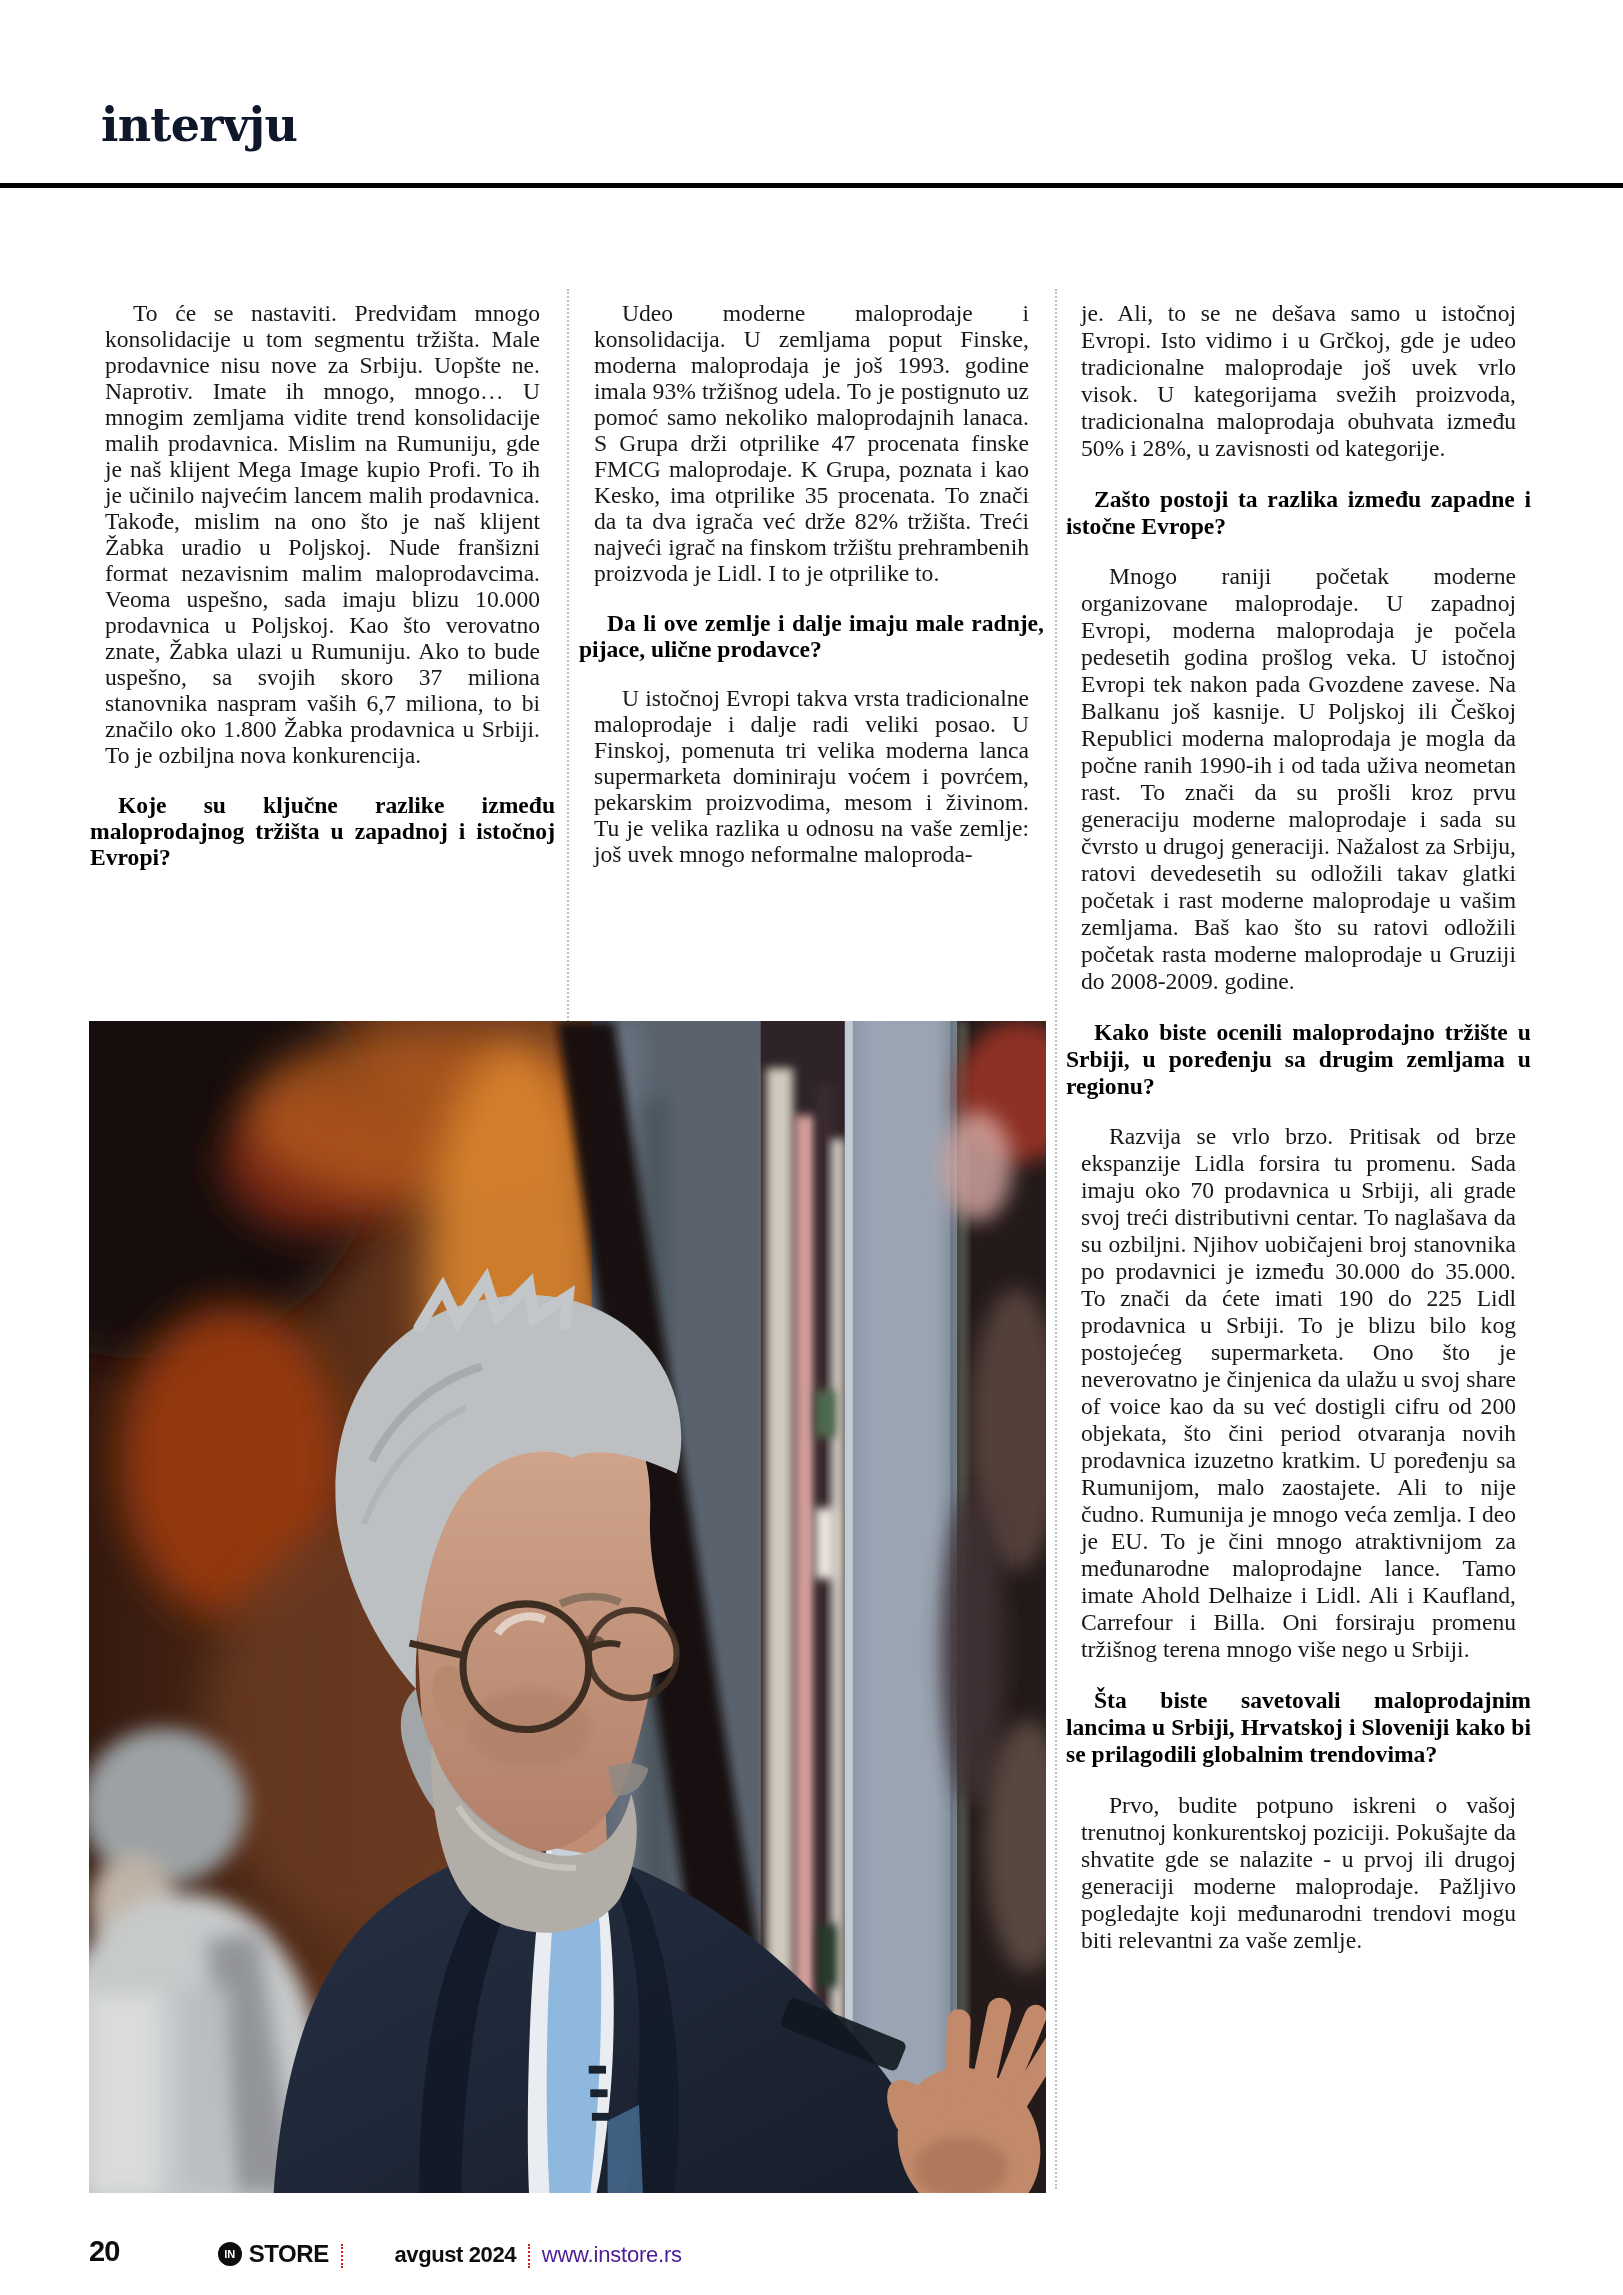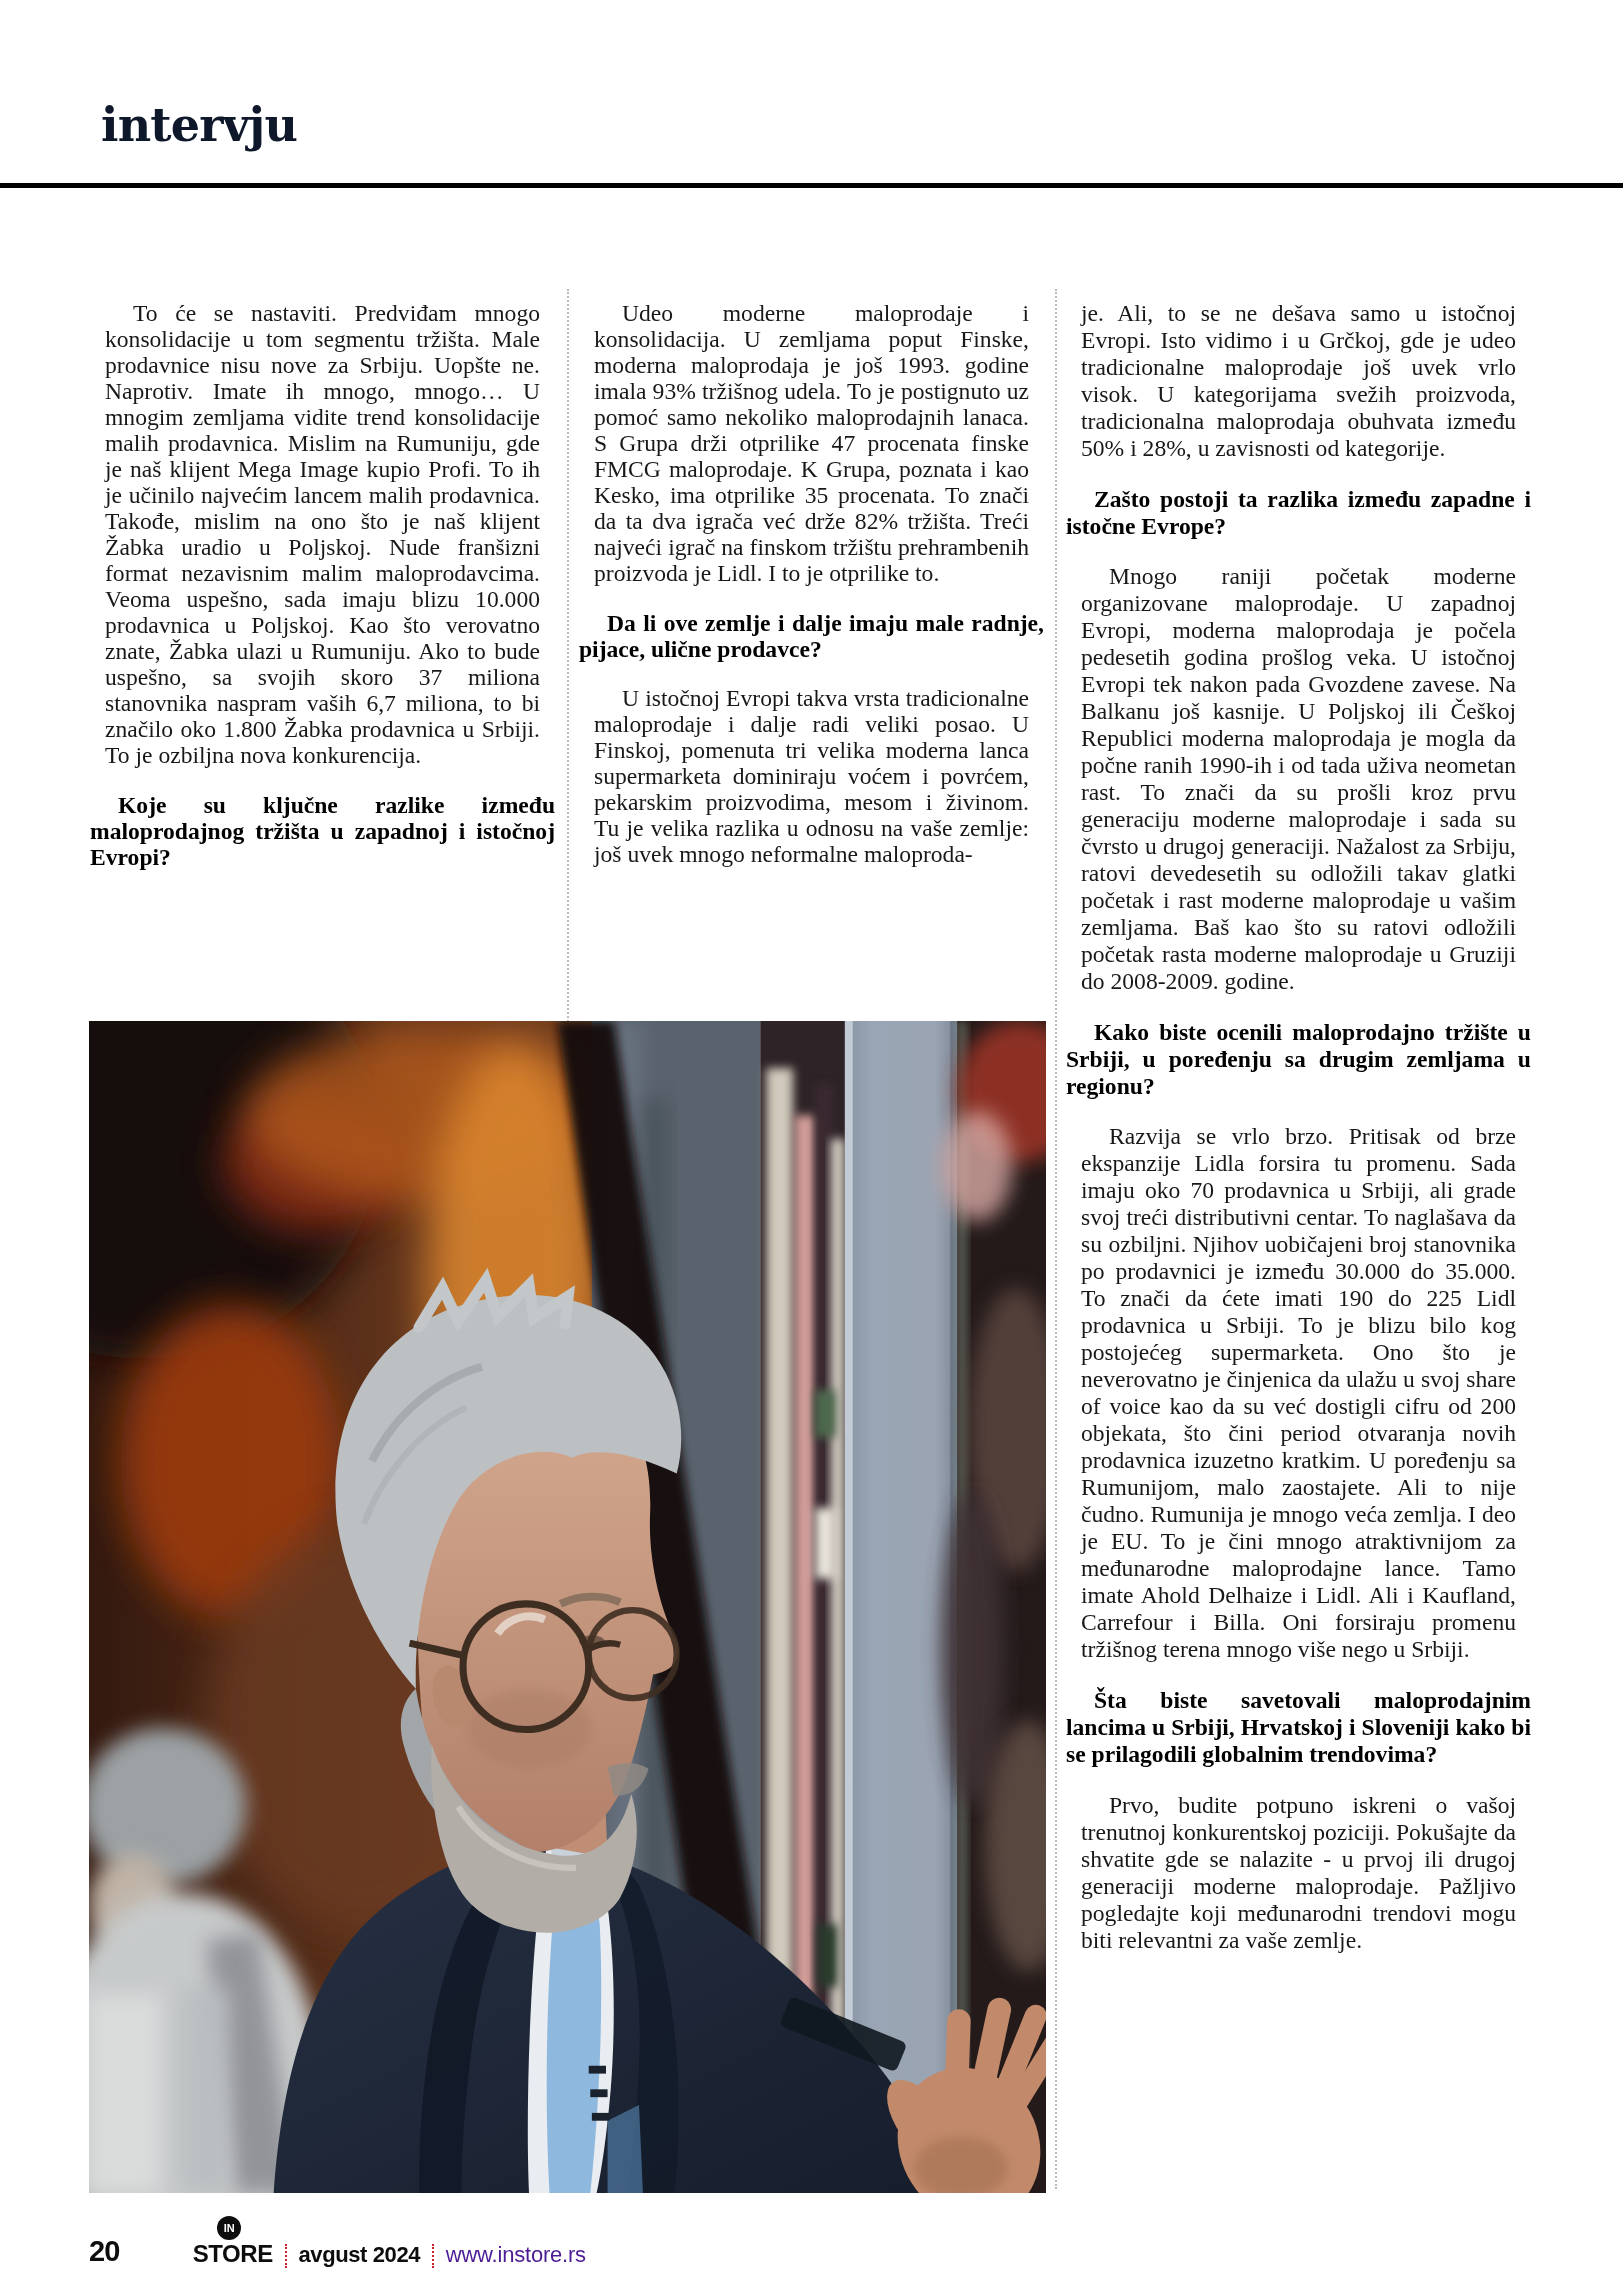--- a/index.html
+++ b/index.html
@@ -23,27 +23,27 @@
   .sep1{left:567px;} .sep2{left:1055px;}
 
   
   .photo{position:absolute;left:89px;top:1021px;width:957px;height:1172px;margin:0;z-index:2;}
   .photo svg{display:block;width:100%;height:100%;}
 
   
   .footer{position:absolute;left:89px;top:2232px;height:36px;display:flex;align-items:flex-end;
     font-family:"Liberation Sans",sans-serif;color:#0d0d0d;z-index:3;}
   .page-num{font-size:29px;font-weight:bold;letter-spacing:-0.8px;}
-  .brand{margin-left:66px;display:flex;align-items:center;flex-direction:column;}
+  .brand{margin-left:98px;display:flex;align-items:center;}
   .logo-circle{width:24px;height:24px;border-radius:50%;background:#0d0d0d;color:#fff;
     display:flex;align-items:center;justify-content:center;font-size:11px;font-weight:bold;
     font-family:"Liberation Sans",sans-serif;letter-spacing:0;}
   .brand-name{font-size:24px;font-weight:bold;letter-spacing:-0.4px;margin-left:7px;}
   .dotted-sep{width:0;border-left:2.4px dotted #cc1f26;height:23.6px;margin:0 11.8px;}
-  .issue{font-size:22px;font-weight:bold;letter-spacing:-0.4px;}
+  .issue{font-size:22px;font-weight:bold;letter-spacing:-0.4px;margin-left:40px;}
   .website{font-size:22px;font-weight:normal;letter-spacing:-0.2px;color:#4c1d95;}
 </style>
 </head>
 <body>
 
 <div class="page">
 
   <div class="section-label">intervju</div>
   <div class="header-rule"></div>
 

